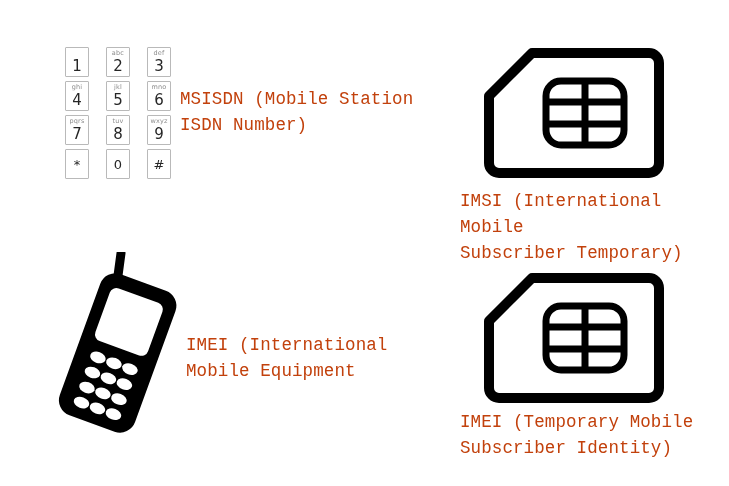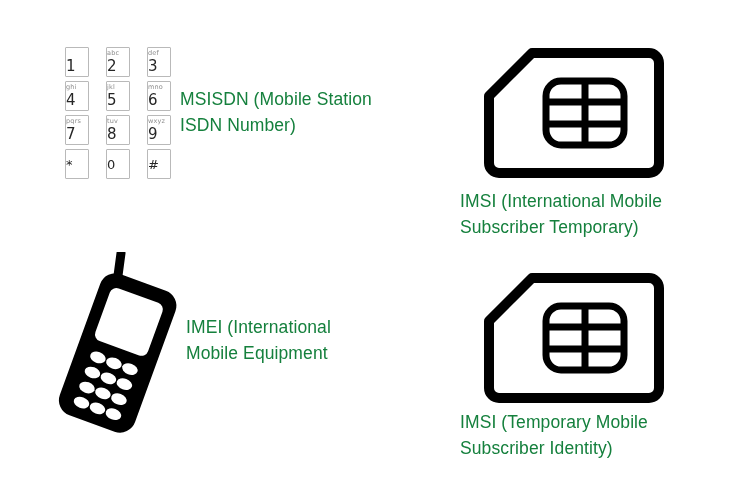--- a/index.html
+++ b/index.html
@@ -17,24 +17,24 @@
   }
 
   .stage {
     position: absolute;
     inset: 0;
   }
 
   
   .caption {
     position: absolute;
-    font-family: Liberation Sans, sans-serif;
+    font-family: Liberation Mono, monospace;
     font-size: 17.5px;
     line-height: 26px;
-    color: #15803d;
+    color: #c2410c;
     white-space: pre-line;
     letter-spacing: 0.1px;
   }
 
   
   #keypad {
     position: absolute;
     left: 57px;
     top: 47px;
     width: 114px;
@@ -46,20 +46,21 @@
     row-gap: 4px;
   }
   .key {
     box-sizing: border-box;
     border: 1px solid #b9b9b9;
     background: #ffffff;
     border-radius: 1px;
     position: relative;
     display: flex;
     flex-direction: column;
+    align-items: center;
     justify-content: flex-start;
     padding-top: 1px;
     overflow: hidden;
     margin-left: 8px;
   }
   .key .letters {
     font-size: 6.5px;
     line-height: 8px;
     color: #8d8d8d;
     letter-spacing: 0.2px;
@@ -94,21 +95,21 @@
     left: 42px;
     top: 252px;
     width: 152px;
     height: 192px;
   }
   #phone-icon svg { display: block; width: 100%; height: 100%; }
 
   
   #cap-msisdn { left: 180px; top: 86px;  width: 240px; }
   #cap-imsi   { left: 460px; top: 188px; width: 255px; }
-  #cap-imei   { left: 186px; top: 314px; width: 210px; }
+  #cap-imei   { left: 186px; top: 332px; width: 210px; }
   #cap-tmsi   { left: 460px; top: 409px; width: 255px; }
 </style>
 </head>
 <body>
 
 <div class="stage">
 
   <div id="keypad">
     <div class="key no-letters">
       <span class="letters"></span>
@@ -216,16 +217,16 @@
                L 15 125 A 10 10 0 0 1 5 115 L 5 48 Z" fill="none" stroke="#000000" stroke-width="10" stroke-linejoin="round" stroke-linecap="round"></path>
       <rect x="62" y="33" width="78" height="64" rx="15" ry="15" fill="none" stroke="#000000" stroke-width="7"></rect>
       <line x1="101" y1="33" x2="101" y2="97" stroke="#000000" stroke-width="7"></line>
       <line x1="62" y1="54" x2="101" y2="54" stroke="#000000" stroke-width="7"></line>
       <line x1="62" y1="76" x2="101" y2="76" stroke="#000000" stroke-width="7"></line>
       <line x1="101" y1="54" x2="140" y2="54" stroke="#000000" stroke-width="7"></line>
       <line x1="101" y1="76" x2="140" y2="76" stroke="#000000" stroke-width="7"></line>
     </svg>
   </div>
 
-  <div class="caption" id="cap-tmsi">IMSI (Temporary Mobile
+  <div class="caption" id="cap-tmsi">IMEI (Temporary Mobile
 Subscriber Identity)</div>
 
 </div>
 
 </body></html>

